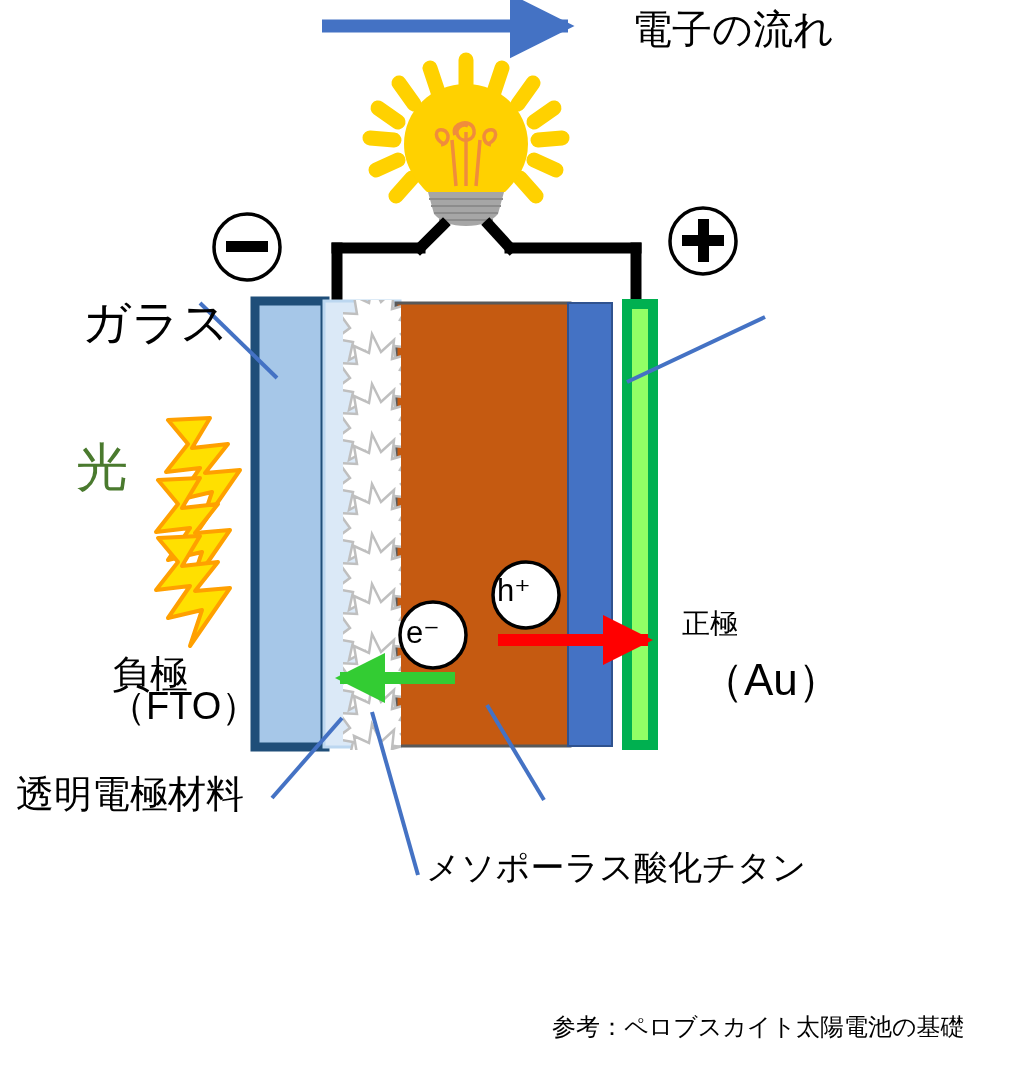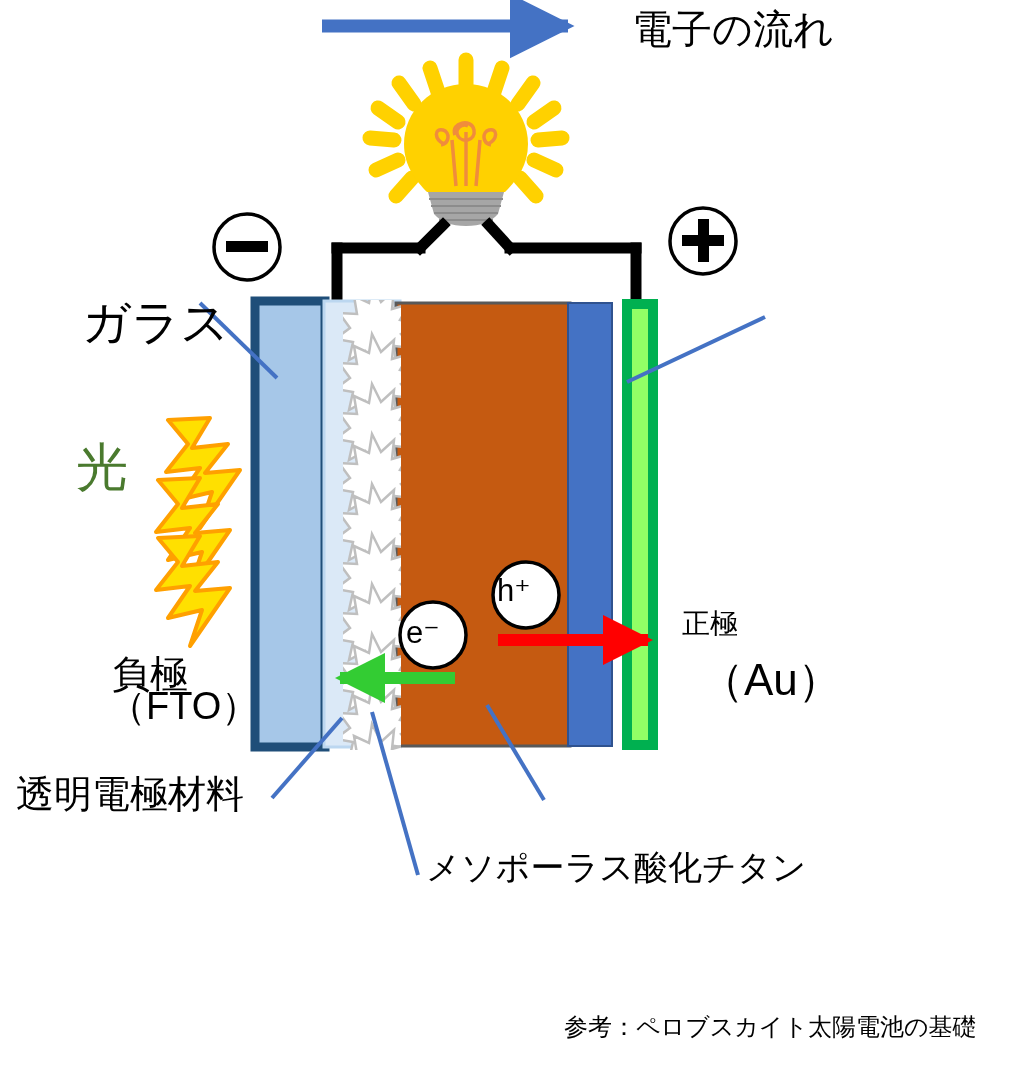--- a/index.html
+++ b/index.html
@@ -38,21 +38,21 @@
   .t-light     { left: 76px;  top: 438px; font-size: 52px; color: #4a7a2e; }
   .t-htl       { left: 780px; top: 296px; font-size: 38px; }
   .t-neg1      { left: 112px; top: 608px; font-size: 38px; margin-top: 45px; }
   .t-neg2      { left: 108px; top: 655px; font-size: 38px; margin-top: 30px; }
   .t-pos1      { left: 682px; top: 608px; font-size: 28px; }
   .t-pos2      { left: 700px; top: 655px; font-size: 44px; }
   .t-tco       { left: 16px;  top: 773px; font-size: 38px; }
   .t-perov     { left: 556px; top: 773px; font-size: 34px; }
   .t-meso      { left: 426px; top: 848px; font-size: 34px; }
   .t-title     { left: 82px;  top: 924px; font-size: 50px; }
-  .t-ref       { left: 564px; top: 1013px; font-size: 24px; }
+  .t-ref       { left: 552px; top: 1013px; font-size: 24px; }
   .t-e         { left: 406px; top: 615px; font-size: 31px; }
   .t-h         { left: 497px; top: 573px; font-size: 31px; }
 </style>
 </head>
 <body>
 
 <div class="stage">
 
   <svg class="diagram" viewBox="0 0 1028 1065">
     <defs>

